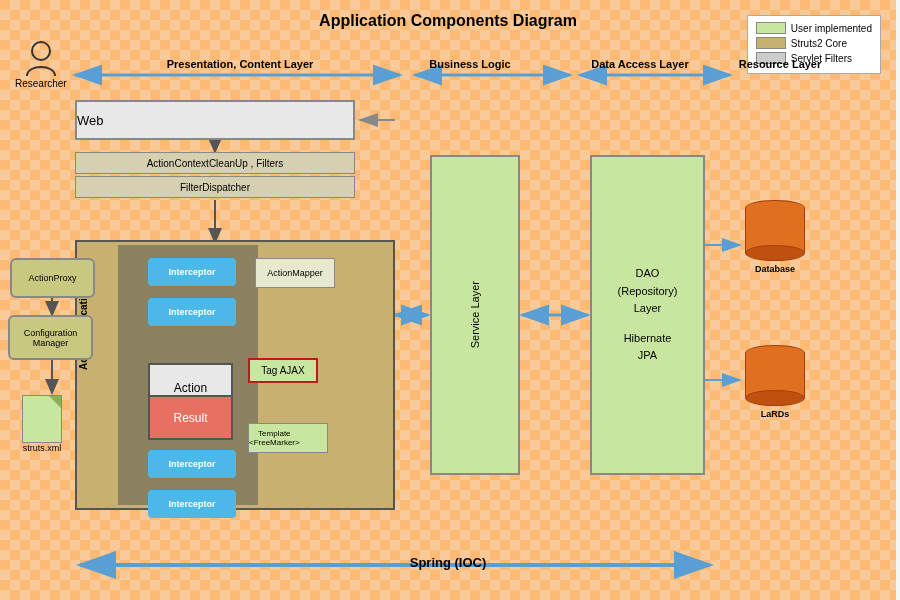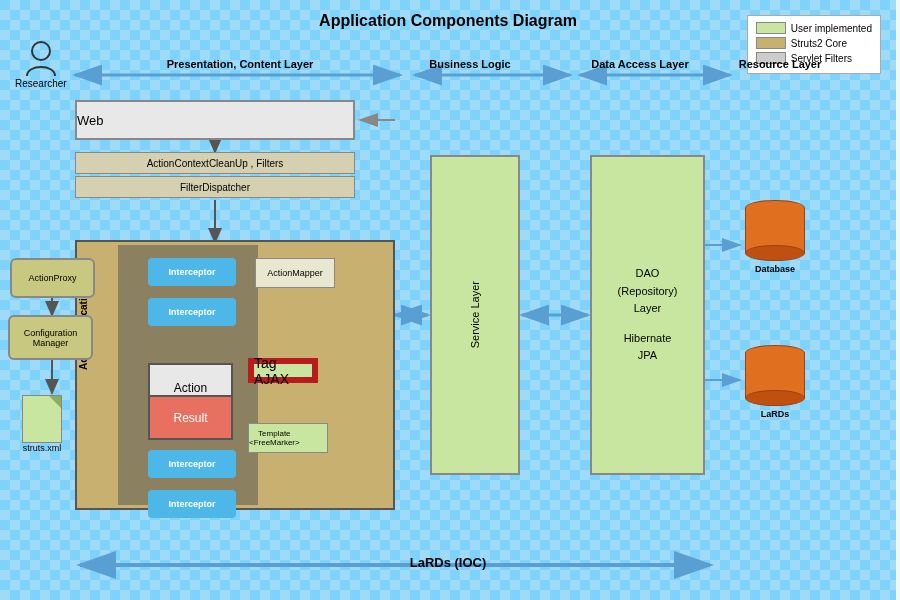--- a/index.html
+++ b/index.html
@@ -9,21 +9,21 @@
       background: #f5f5f5;
       font-family: Arial, sans-serif;
       font-size: 11px;
       overflow: hidden;
       position: relative;
     }
 
     .diagram-container {
       width: 896px;
       height: 600px;
-      background: #7dd3fc;
+      background: #fdba74;
       position: relative;
       padding-left: 32px;
     }
 
     
     .diagram-container::before {
       content: '';
       position: absolute;
       top: 0; left: 0; right: 0; bottom: 0;
       background-image:
@@ -262,26 +262,26 @@
       font-size: 9px;
     }
 
     
     .tagajax-box {
       position: absolute;
       top: 358px;
       left: 248px;
       width: 70px;
       height: 25px;
-      border: 6px solid #b91c1c;
+      border: 2px solid #b91c1c;
       background: #c8e6a0;
       display: flex;
       align-items: center;
       justify-content: center;
-      font-size: 14px;
+      font-size: 10px;
     }
 
     
     .template-box {
       position: absolute;
       top: 423px;
       left: 248px;
       width: 80px;
       height: 30px;
       border: 1px solid #888;
@@ -595,16 +595,16 @@
 
     <div class="cylinder" style="top:345px; left:745px;">
       <div class="db-shape">
         <div class="db-top"></div>
         <div class="db-mid"></div>
         <div class="db-bottom"></div>
       </div>
       <div class="db-label">LaRDs</div>
     </div>
 
-    <div class="spring-label">LaRDs (IOC)</div>
+    <div class="spring-label">Spring (IOC)</div>
 
   </div>
 </div>
 
 </body></html>

